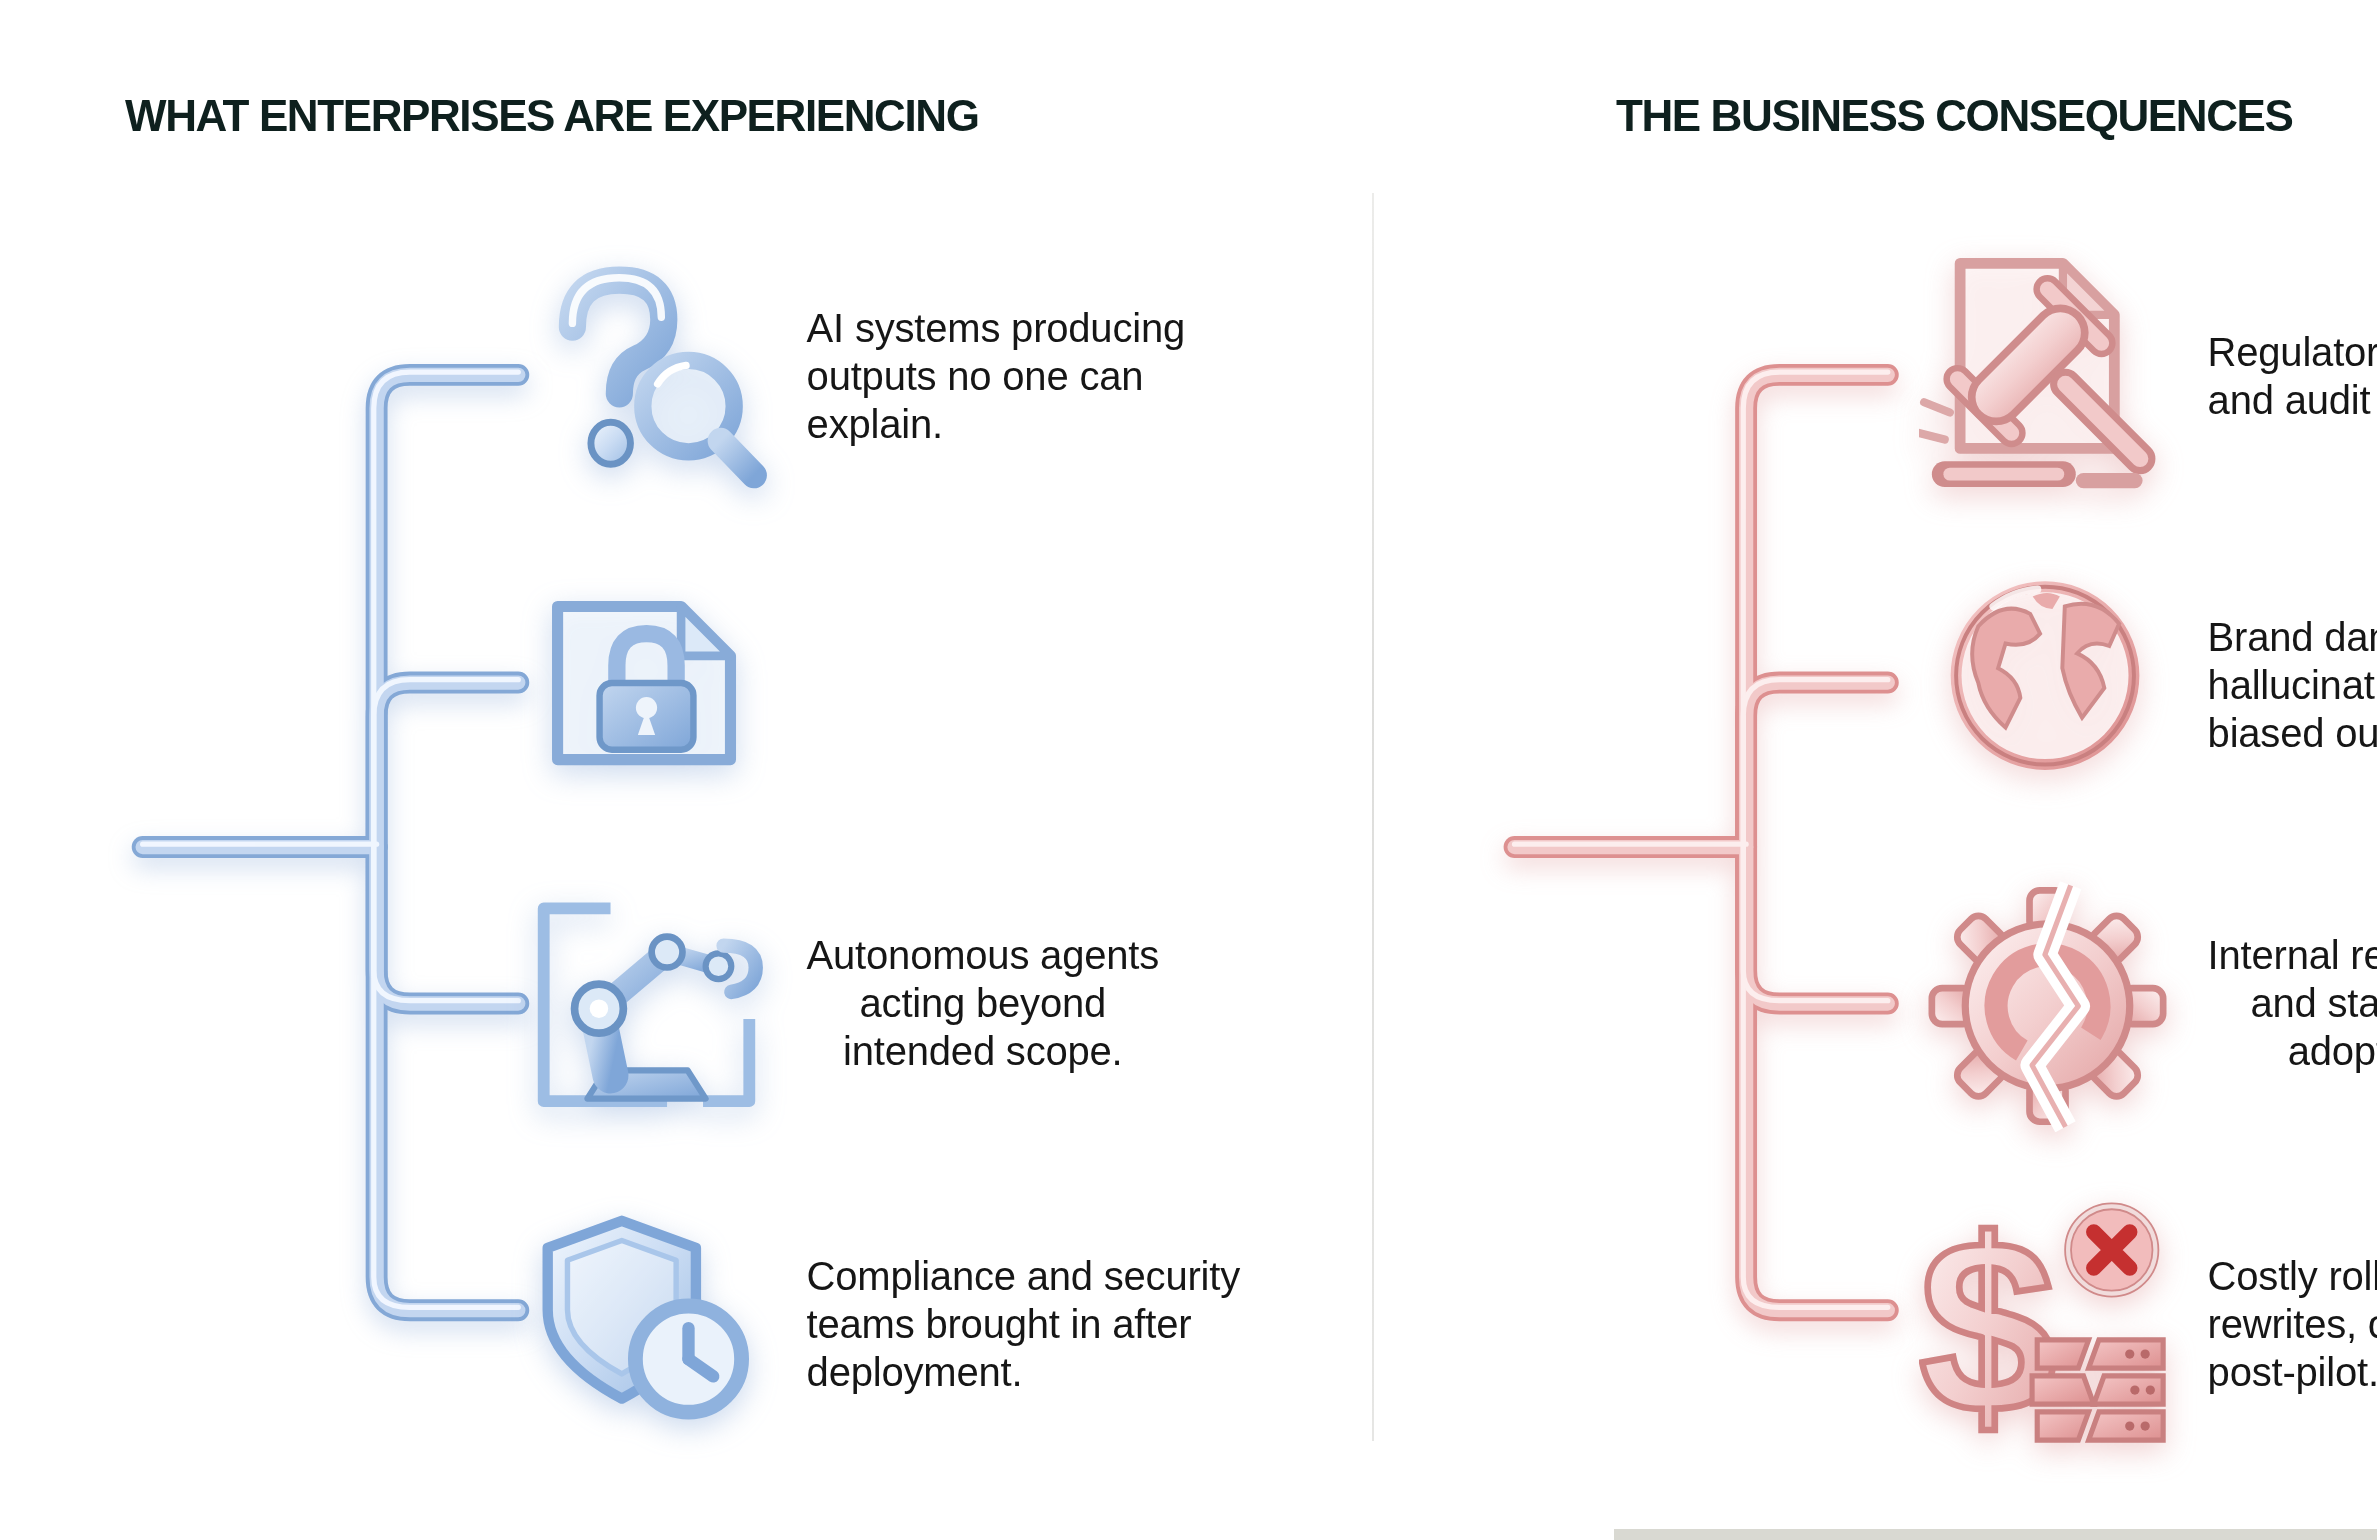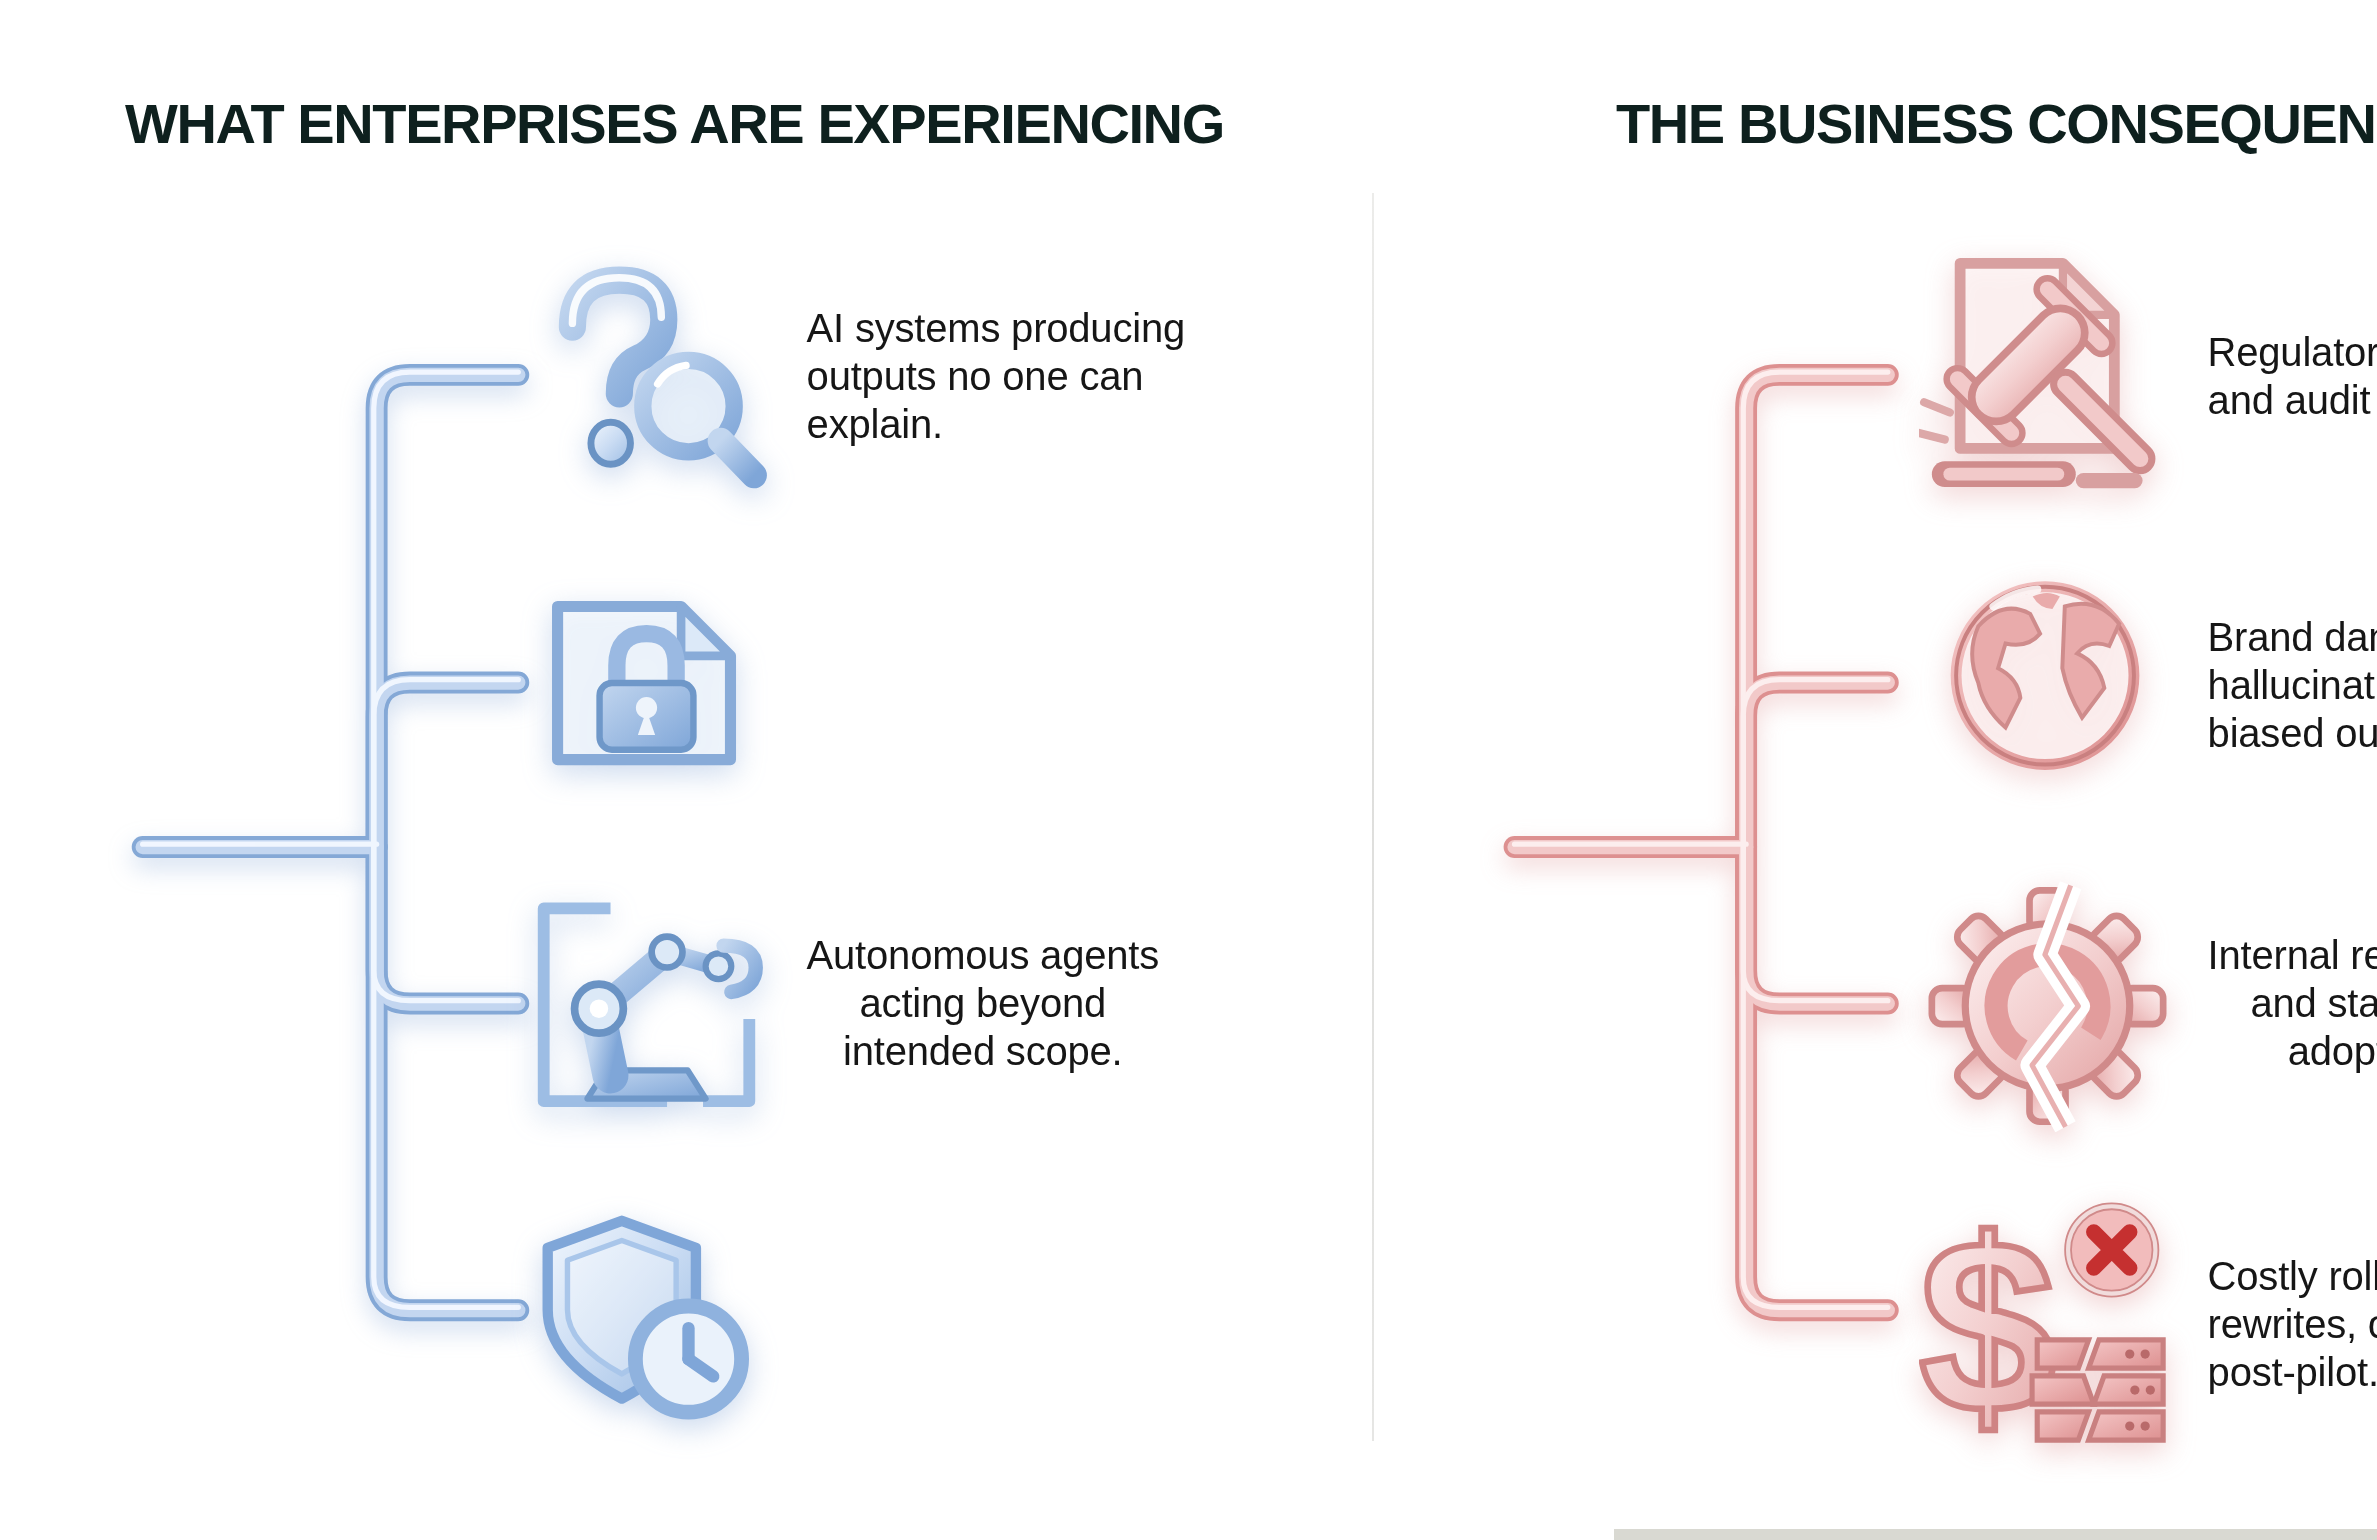--- a/index.html
+++ b/index.html
@@ -3,21 +3,21 @@
 <meta charset="utf-8">
 <style>
   html,body{margin:0;padding:0;}
   body{
     width:2739px;height:1541px;position:relative;overflow:hidden;
     background:#ffffff;
     font-family:"Liberation Sans", sans-serif;
   }
   .title{
     position:absolute;top:91px;
-    font-size:56px;font-weight:bold;letter-spacing:-1.4px;
+    font-size:44px;font-weight:bold;letter-spacing:-1.4px;
     color:#0e201e;white-space:nowrap;
   }
   #title-left{left:125px;}
   #title-right{left:1616px;}
   .divider{
     position:absolute;left:1372px;top:193px;width:1.9px;height:1248px;
     background:linear-gradient(180deg,#ececea,#dddddb 40%,#e6e6e4);
   }
   .bottom-bar{
     position:absolute;left:1614px;top:1529px;width:1125px;height:11.4px;
@@ -181,20 +181,23 @@
     <div class="row r4">
       <div class="icon-box">
         <svg width="247" height="247" viewBox="0 0 100 100">
           <path d="M40 8 L70 19 V44 Q70 64 40 80 Q10 64 10 44 V19 Z" fill="url(#blueGlass)" stroke="#7fa6d8" stroke-width="4.2" stroke-linejoin="round"></path>
           <path d="M40 16 L62 24 V44 Q62 58 40 70 Q18 58 18 44 V24 Z" fill="rgba(255,255,255,0.35)" stroke="#a9c6ea" stroke-width="2.2" stroke-linejoin="round"></path>
           <circle cx="67" cy="64" r="21.5" fill="#eaf2fb" stroke="#8fb2de" stroke-width="6"></circle>
           <path d="M67 64 V51.5" stroke="#7fa6d8" stroke-width="5" stroke-linecap="round"></path>
           <path d="M67 64 L77 71" stroke="#7fa6d8" stroke-width="5" stroke-linecap="round"></path>
         </svg>
       </div>
+      <div class="item-text">Compliance and security
+teams brought in after
+deployment.</div>
     </div>
 
   </div>
 
   <div class="col-right">
 
     <div class="row r1">
       <div class="icon-box">
         <svg width="257" height="257" viewBox="0 0 100 100">
           <path d="M16 6 H56 L76 26 V78 H16 Z" fill="rgba(253,245,245,0.75)" stroke="#d8a0a0" stroke-width="4.2" stroke-linejoin="round"></path>

